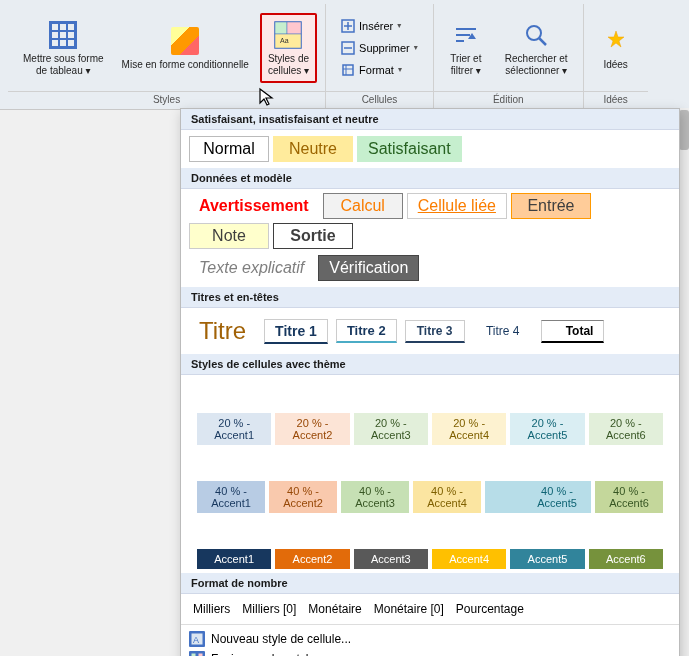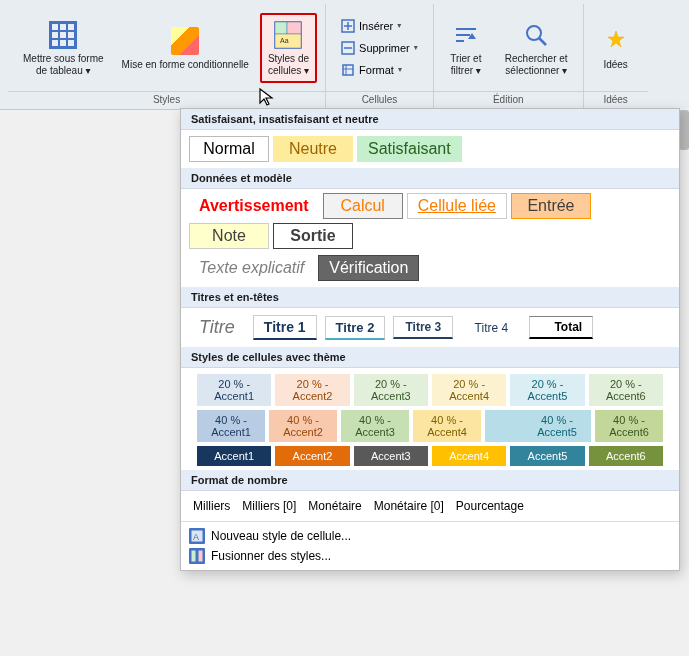--- a/index.html
+++ b/index.html
@@ -116,29 +116,29 @@
     .cell-avertissement { color: #ff0000; border: none; background: none; font-weight: bold; }
     .cell-calcul { background: #f2f2f2; border: 1px solid #7f7f7f; color: #fa7d00; }
     .cell-liee { background: white; border: 1px solid #ccc; color: #fa7d00; text-decoration: underline; }
     .cell-entree { background: #ffcc99; border: 1px solid #ff9900; color: #3f3f3f; }
     .cell-note { background: #ffffcc; border: 1px solid #ccc; color: #3f3f3f; }
     .cell-sortie { background: white; border: 1px solid #3f3f3f; color: #3f3f3f; font-weight: bold; }
     .cell-texte-expl { background: none; border: none; color: #7f7f7f; font-style: italic; }
     .cell-verification { background: #666; color: white; border: 1px solid #444; }
 
     
-    .cell-titre { font-size: 18px; color: #737373; font-style: italic; border: none; background: none; }
+    .cell-titre { font-size: 24px; color: #a16207; border: none; background: none; }
     .cell-titre1 { font-size: 14px; color: #17375e; font-weight: bold; border-bottom: 2px solid #17375e; background: none; }
     .cell-titre2 { font-size: 13px; color: #17375e; font-weight: bold; border-bottom: 2px solid #4bacc6; background: none; }
     .cell-titre3 { font-size: 12px; color: #243f60; font-weight: bold; border-bottom: 2px solid #243f60; background: none; }
     .cell-titre4 { font-size: 12px; color: #17375e; border: none; background: none; }
     .cell-total { font-size: 12px; font-weight: bold; border-top: 1px solid #808080; border-bottom: 2px double #000; background: none; }
 
     
-    .accent-row { display: flex; gap: 4px; padding: 2px 8px; }
+    .accent-row { display: flex; gap: 4px; padding: 2px 8px; margin-top: 32px; }
     .accent-cell {
       flex: 1;
       text-align: center;
       padding: 4px 2px;
       font-size: 11px;
       cursor: pointer;
       border: none;
     }
 
     

